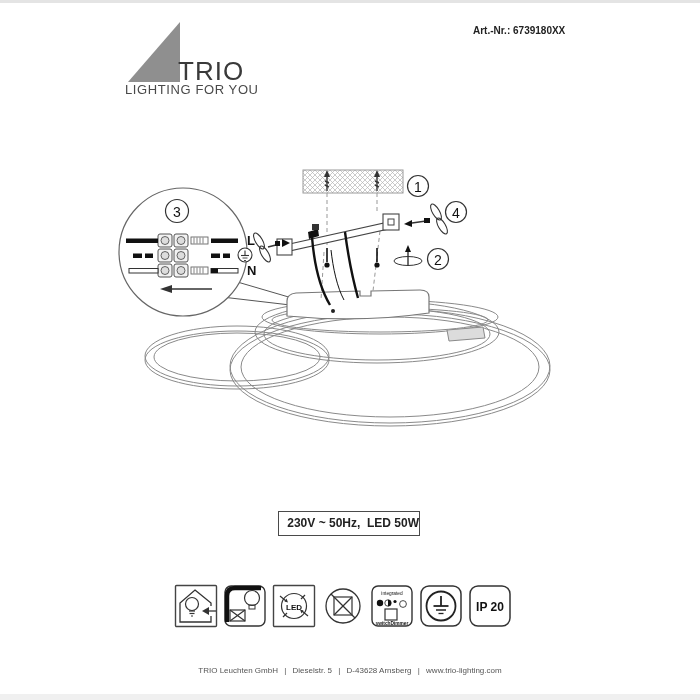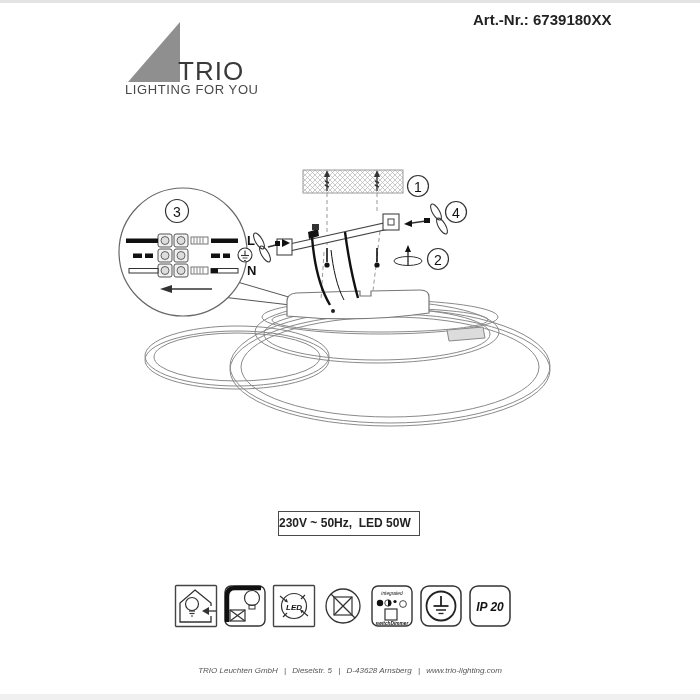--- a/index.html
+++ b/index.html
@@ -8,39 +8,39 @@
   .page { position:relative; width:700px; height:700px; background:#ffffff; }
   .edge-top { position:absolute; top:0; left:0; width:700px; height:3px; background:#e4e4e4; }
   .edge-bottom { position:absolute; bottom:0; left:0; width:700px; height:6px; background:#f0f0f0; }
 
   
   .logo-tri { position:absolute; left:128px; top:22px; }
   .brand { position:absolute; left:178px; top:56px; font-size:26px; color:#3a3a3a;
            letter-spacing:1px; font-weight:400;text-align:center; }
   .tagline { position:absolute; left:125px; top:82px; font-size:13px; color:#4a4a4a;
              letter-spacing:0.6px; }
-  .artnr { position:absolute; left:473px; top:11px; font-size:15px; font-weight:bold; color:#222; }
+  .artnr { position:absolute; left:473px; top:25px; font-size:10px; font-weight:bold; color:#222; }
 
   
   .diagram { position:absolute; left:100px; top:150px; }
   svg text { font-family:"Liberation Sans", sans-serif; }
 
   
   .spec-box { position:absolute; left:278px; top:511px; width:142px; height:25px;
-              border:1.5px solid #4a4a4a; text-align:left; line-height:22px;
+              border:1.5px solid #4a4a4a; text-align:right; line-height:22px;
               font-size:12px; font-weight:bold; color:#222; }
 
   
   .icon-row { position:absolute; left:174px; top:584px; display:flex; gap:5px; }
-  .icon-box { width:44px; height:44px; position:relative;font-style:italic; }
+  .icon-box { width:44px; height:44px; position:relative; }
 
   
   .footer { position:absolute; left:0; top:666px; width:700px; text-align:center;
             font-size:8px; color:#555; }
-  .footer span { margin:0 2px;font-style:italic; }
+  .footer span { margin:0 2px; }
 </style>
 </head>
 <body>
 
 <div class="page">
   <div class="edge-top"></div>
   <div class="edge-bottom"></div>
 
   <svg class="logo-tri" width="54" height="62" viewBox="0 0 54 62">
     <polygon points="52,0 52,60 0,60" fill="#8f8f8f"></polygon>

